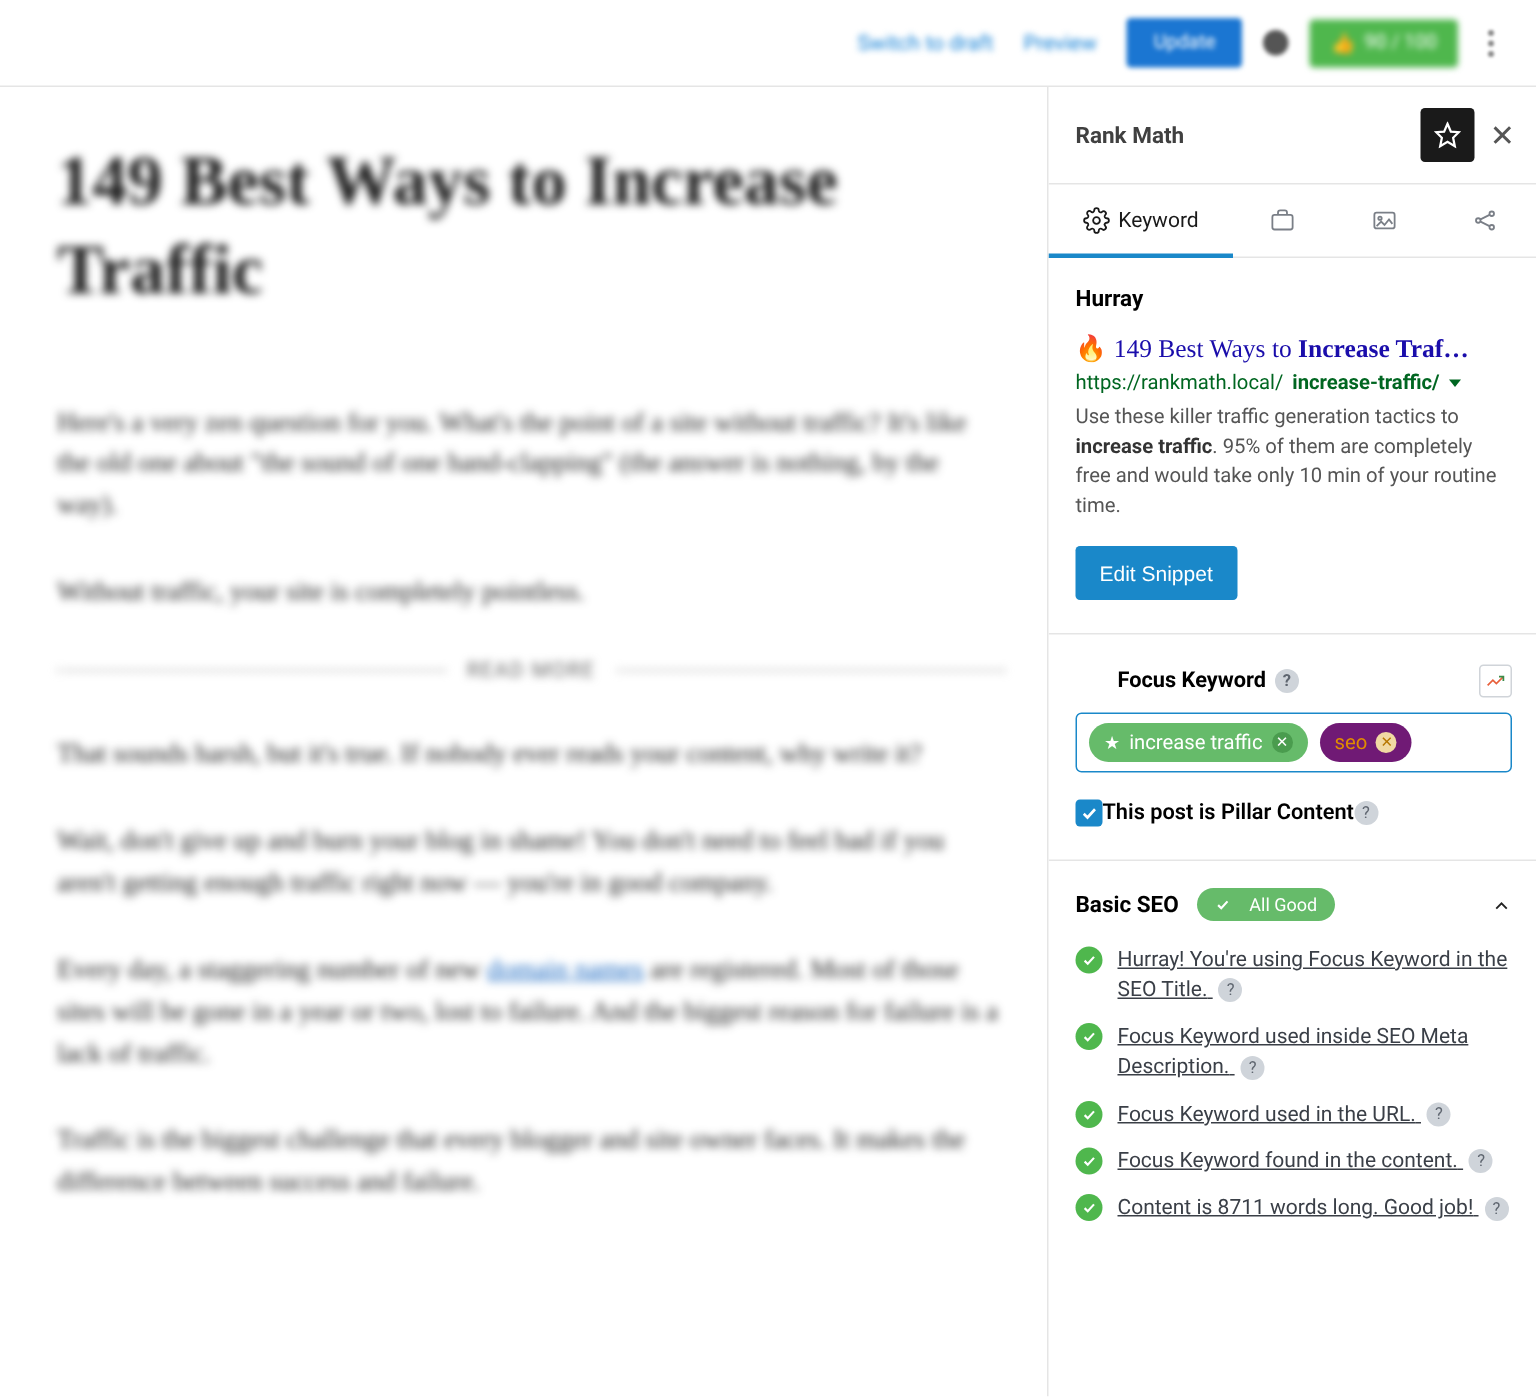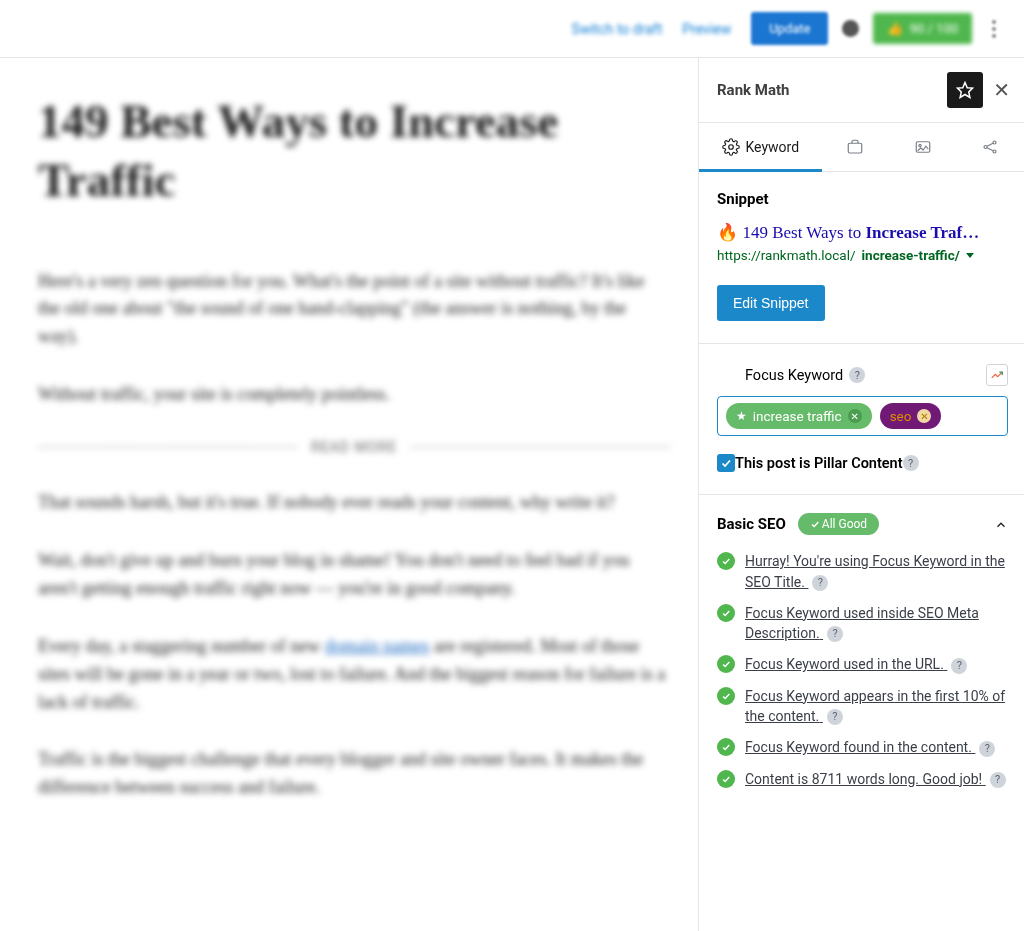--- a/index.html
+++ b/index.html
@@ -150,21 +150,21 @@
     margin-top:16px;
     background:#1a88c9; color:#fff; font-size:14px;
     border:none; border-radius:3px; padding:10px 16px;
     font-weight:500;
     cursor:pointer;
   }
 
   .hr { height:1px; background:#e5e5e5; margin: 22px -16px 20px -18px; }
 
   .fk-row { display:flex; align-items:center; justify-content:space-between; margin-bottom:10px; }
-  .fk-label { font-weight:400; font-size:14.5px; display:flex; align-items:center; gap:6px;padding-left:28px; }
+  .fk-label { font-weight:700; font-size:14.5px; display:flex; align-items:center; gap:6px;padding-left:28px; }
   .help-q {
     width:16px; height:16px; border-radius:50%; background:#cfd4da;
     display:inline-flex; align-items:center; justify-content:center;
     font-size:11px; color:#5f6670;
   }
   .trend-box {
     width:22px; height:22px; border:1px solid #d0d4d9; border-radius:3px;
     display:flex; align-items:center; justify-content:center;
   }
   .trend-box svg { width:14px; height:14px; }
@@ -195,21 +195,21 @@
   .pillar-label { font-size:14.5px; font-weight:600; }
 
   .hr2 { height:1px; background:#e5e5e5; margin: 22px -16px 18px -18px; }
 
   .basic-seo-row {
     display:flex; align-items:center; gap:12px; margin-bottom:16px;
   }
   .basic-seo-ttl { font-weight:700; font-size:15px; }
   .allgood-pill {
     background:#66bb6a; color:#fff; border-radius:999px;
-    font-size:12px; padding:4px 12px; display:flex; align-items:center; gap:2px;
+    font-size:12px; padding:4px 12px; display:flex; align-items:center; gap:13px;
   }
   .allgood-pill svg { width:10px; height:10px; }
   .chev-up {
     margin-left:auto; width:14px; height:14px;
   }
   .chev-up svg { width:14px; height:14px; }
 
   .checklist { display:flex; flex-direction:column; gap:11px; }
   .check-item { display:flex; gap:10px; font-size:14px; color:#3a3f47; line-height:1.45; }
   .check-icon {
@@ -296,29 +296,32 @@
           <circle cx="6" cy="12" r="2"></circle>
             <circle cx="18" cy="6" r="2"></circle>
             <circle cx="18" cy="18" r="2"></circle>
           <path d="M8 11l8-4M8 13l8 4"></path>
         </svg>
       </div>
     </div>
 
     <div class="sb-body">
       
-      <div class="section-title">Snippet</div>
+      <div class="section-title">Hurray</div>
       <div class="preview-title">
         <span>🔥</span>
         <span class="pt-a">149 Best Ways to </span><span class="pt-b">Increase Traf</span><span class="pt-c">…</span>
       </div>
       <div class="preview-url">
         <span>https://rankmath.local/</span>
           <span class="bold">increase-traffic/</span>
         <span class="caret-down"></span>
+      </div>
+      <div class="preview-desc">
+        <span>Use these killer traffic generation tactics to </span><b>increase traffic</b><span>. 95% of them are completely free and would take only 10 min of your routine time.</span>
       </div>
       <button class="edit-snippet-btn">Edit Snippet</button>
 
       <div class="hr"></div>
 
       
       <div class="fk-row">
         <div class="fk-label">
           <span>Focus Keyword</span>
           <span class="help-q">?</span>
@@ -394,28 +397,20 @@
               </svg>
             </span>
           <span class="check-text"><span>Focus Keyword used in the URL.</span> <span class="help-q">?</span></span>
         </div>
         <div class="check-item">
           <span class="check-icon">
               <svg viewBox="0 0 24 24" fill="none" stroke="currentColor" stroke-width="3.5">
                 <polyline points="5 13 10 18 20 7"></polyline>
               </svg>
             </span>
-          <span class="check-text"><span>Focus Keyword appears in the first 10% of the content.</span> <span class="help-q">?</span></span>
-        </div>
-        <div class="check-item">
-          <span class="check-icon">
-              <svg viewBox="0 0 24 24" fill="none" stroke="currentColor" stroke-width="3.5">
-                <polyline points="5 13 10 18 20 7"></polyline>
-              </svg>
-            </span>
           <span class="check-text"><span>Focus Keyword found in the content.</span> <span class="help-q">?</span></span>
         </div>
         <div class="check-item">
           <span class="check-icon">
               <svg viewBox="0 0 24 24" fill="none" stroke="currentColor" stroke-width="3.5">
                 <polyline points="5 13 10 18 20 7"></polyline>
               </svg>
             </span>
           <span class="check-text"><span>Content is 8711 words long. Good job!</span> <span class="help-q">?</span></span>
         </div>

